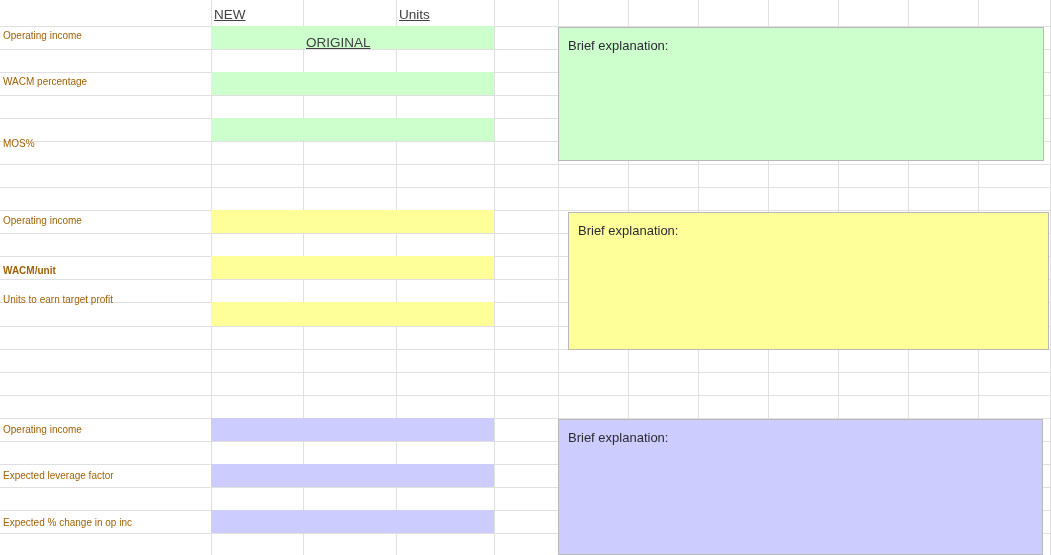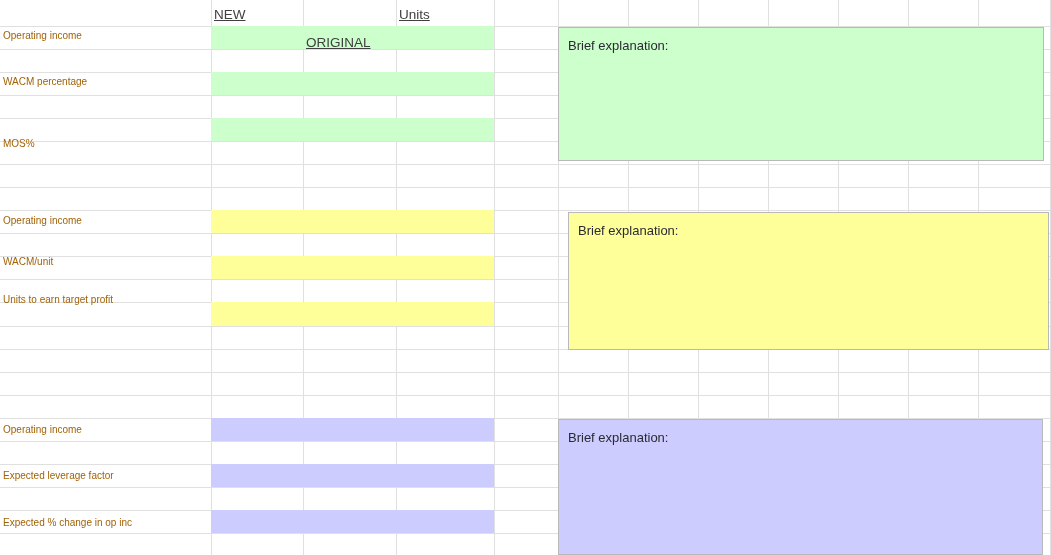--- a/index.html
+++ b/index.html
@@ -146,21 +146,21 @@
       <div class="fill-band fill-purple" style="top: 418px; height: 23px;"></div>
       <div class="fill-band fill-purple" style="top: 464px; height: 23px;"></div>
       <div class="fill-band fill-purple" style="top: 510px; height: 23px;"></div>
     </div>
 
   <div id="labels">
       <div class="row-label" style="top: 31px;">Operating income</div>
       <div class="row-label" style="top: 77px;">WACM percentage</div>
       <div class="row-label" style="top: 123px; margin-top: 16px;">MOS%</div>
       <div class="row-label" style="top: 216px;">Operating income</div>
-      <div class="row-label" style="top: 257px;">WACM/unit</div>
+      <div class="row-label" style="top: 266px; font-weight: bold;">WACM/unit</div>
       <div class="row-label" style="top: 295px;">Units to earn target profit</div>
       <div class="row-label" style="top: 425px;">Operating income</div>
       <div class="row-label" style="top: 471px;">Expected leverage factor</div>
       <div class="row-label" style="top: 518px;">Expected % change in op inc</div>
     </div>
 
   <div id="headers">
       <div class="col-header" style="left: 214px; top: 8px;">NEW</div>
       <div class="col-header" style="left: 306px; top: 8px; margin-top: 28px;">ORIGINAL</div>
       <div class="col-header" style="left: 399px; top: 8px;">Units</div>

